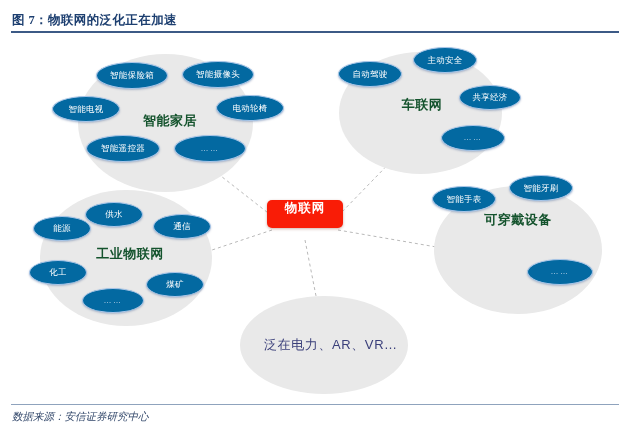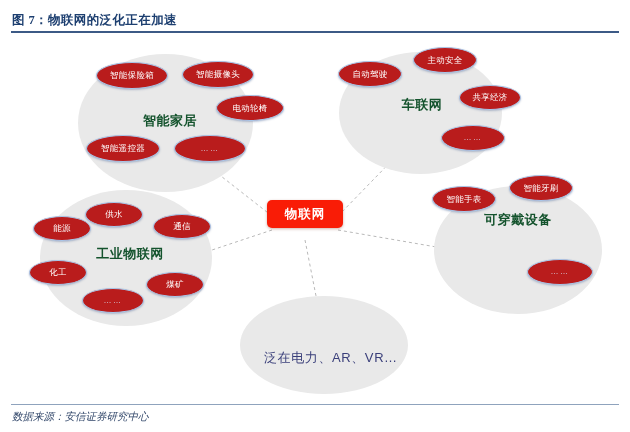--- a/index.html
+++ b/index.html
@@ -104,21 +104,21 @@
     letter-spacing: 0.5px;
   }
   .cluster-title.big {
     font-size: 13px;
   }
 
   
   .node {
     position: absolute;
     border-radius: 50%;
-    background: #b91c1c;
+    background: #0369a1;
     border: 1.4px solid #a9c6e8;
     box-sizing: border-box;
     display: flex;
     align-items: center;
     justify-content: center;
     box-shadow: 0 1px 2px rgba(60,90,140,0.35);
   }
   .node span {
     font-family: "Liberation Sans", "DejaVu Sans", sans-serif;
     font-size: 8.5px;
@@ -132,21 +132,20 @@
     color: #d8e4f4;
     letter-spacing: 1.5px;
   }
 
   
   #center-node {
     position: absolute;
     background: #f91c06;
     border-radius: 5px;
     display: flex;
-    align-items: center;
     justify-content: center;
     box-shadow: 0 1px 3px rgba(120,30,10,0.35);
   }
   #center-node span {
     font-family: "Liberation Sans", "DejaVu Sans", sans-serif;
     font-size: 12.5px;
     font-weight: bold;
     color: #ffffff;
     letter-spacing: 1px;
     white-space: nowrap;
@@ -187,20 +186,23 @@
     <div class="cluster-blob" style="left:78px; top:20px; width:175px; height:138px;"></div>
 
     <div class="cluster-title big" style="left:132px; top:78px; width:76px;">智能家居</div>
 
     <div class="node" style="left:96px; top:28px; width:72px; height:27px;">
       <span>智能保险箱</span>
     </div>
     <div class="node" style="left:182px; top:27px; width:72px; height:27px;">
       <span>智能摄像头</span>
     </div>
+    <div class="node" style="left:52px; top:62px; width:68px; height:26px;">
+      <span>智能电视</span>
+    </div>
     <div class="node" style="left:216px; top:61px; width:68px; height:26px;">
       <span>电动轮椅</span>
     </div>
     <div class="node" style="left:86px; top:101px; width:74px; height:27px;">
       <span>智能遥控器</span>
     </div>
     <div class="node ellipsis" style="left:174px; top:101px; width:72px; height:27px;">
       <span>……</span>
     </div>
 
@@ -253,21 +255,21 @@
     </div>
     <div class="node" style="left:509px; top:141px; width:64px; height:26px;">
       <span>智能牙刷</span>
     </div>
     <div class="node ellipsis" style="left:527px; top:225px; width:66px; height:26px;">
       <span>……</span>
     </div>
 
     <div class="cluster-blob" style="left:240px; top:262px; width:168px; height:98px;"></div>
 
-    <div class="blob-label-only" style="left:264px; top:302px;margin-top:13px;">泛在电力、AR、VR…</div>
+    <div class="blob-label-only" style="left:264px; top:302px;">泛在电力、AR、VR…</div>
 
     <div id="center-node" style="left:267px; top:166px; width:76px; height:28px;">
       <span>物联网</span>
     </div>
 
   </div>
 
   <div class="footer-rule"></div>
   <div class="footer-text">数据来源：安信证券研究中心</div>
 

